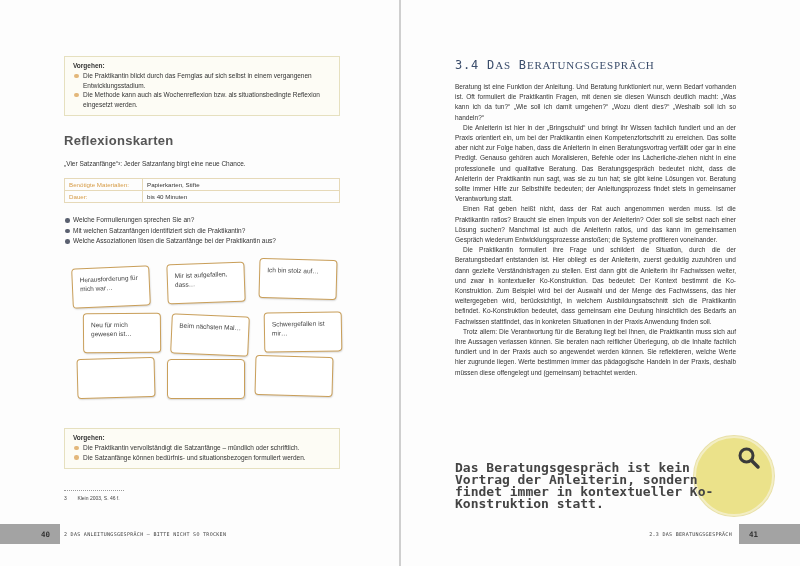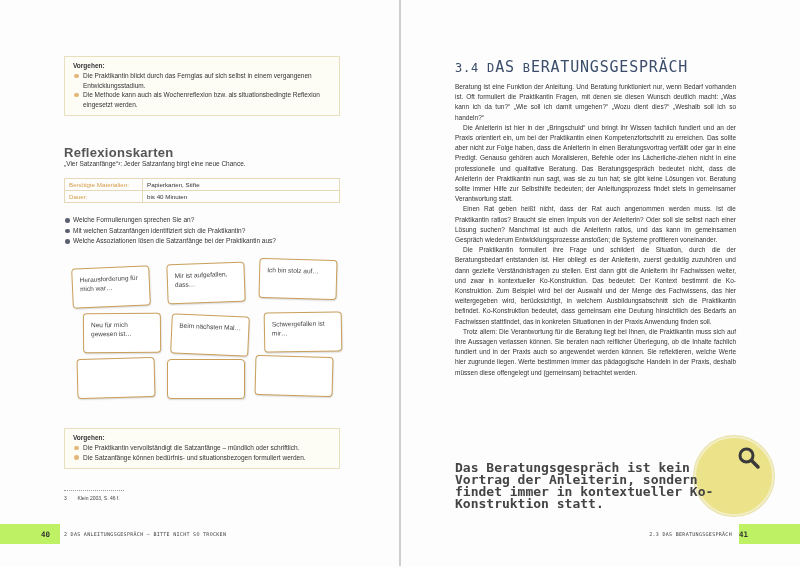--- a/index.html
+++ b/index.html
@@ -11,47 +11,47 @@
   .page-right { left: 401px; width: 399px; }
   .spine { position: absolute; left: 399px; top: 0; width: 2px; height: 566px; background: #cfcfcf; }
 
   
   .infobox { position: absolute; left: 64px; width: 276px; border: 1px solid #e6e0bf; background: #fdfcf5; padding: 5px 8px 6px 8px; }
   .infobox .title { font-size: 6.5px; font-weight: bold; color: #333; margin-bottom: 2px; }
   .infobox ul { list-style: none; }
   .infobox li { font-size: 6.5px; line-height: 9.6px; padding-left: 10px; position: relative; color: #333; }
   .infobox li .dot { position: absolute; left: 1px; top: 2.5px; width: 4.5px; height: 4.5px; border-radius: 50%; background: #e3b77a; }
 
-  .section-title { position: absolute; left: 64px; top: 133px; font-size: 13px; font-weight: bold; color: #555; letter-spacing: 0.3px; margin-top: 12px; }
+  .section-title { position: absolute; left: 64px; top: 133px; font-size: 13px; font-weight: bold; color: #555; letter-spacing: 0.3px; }
   .intro { position: absolute; left: 64px; top: 160px; font-size: 6.5px; color: #333; }
 
   .mattable { position: absolute; left: 64px; top: 178px; width: 276px; border-collapse: collapse; font-size: 6.2px; }
   .mattable td { border: 1px solid #e6d9b8; padding: 2px 4px; height: 11px; }
   .mattable td.k { color: #d69b45; width: 78px; }
   .mattable td.v { color: #333; }
 
   .questions { position: absolute; left: 64px; top: 215px; list-style: none; }
   .questions li { font-size: 6.5px; line-height: 10.5px; padding-left: 9px; position: relative; color: #333; }
   .questions li .dot { position: absolute; left: 1px; top: 3px; width: 4.5px; height: 4.5px; border-radius: 50%; background: #5a6070; }
 
   .card { position: absolute; width: 78px; height: 40px; border: 1.5px solid #c99f5a; border-radius: 4px; background: #fff; box-shadow: 0.5px 1px 1.5px rgba(0,0,0,0.15); padding: 6px 7px; font-size: 6.5px; line-height: 9px; color: #444; }
 
   .footnote-line { position: absolute; left: 64px; top: 490px; width: 60px; border-top: 1px dotted #999; }
   .footnote { position: absolute; left: 64px; top: 495px; font-size: 5px; color: #444; }
   .footnote .num { display: inline-block; width: 12px; }
 
-  .pageno-box { position: absolute; top: 524px; height: 20px; background: #bef264; font-family: "DejaVu Sans Mono", monospace; font-weight: bold; font-size: 7.5px; color: #333; display: flex; align-items: center; }
+  .pageno-box { position: absolute; top: 524px; height: 20px; background: #a3a3a3; font-family: "DejaVu Sans Mono", monospace; font-weight: bold; font-size: 7.5px; color: #333; display: flex; align-items: center; }
   .pageno-left { left: 0; width: 60px; justify-content: flex-end; padding-right: 10px; }
-  .pageno-right { left: 739px; width: 61px; justify-content: flex-start; }
+  .pageno-right { left: 739px; width: 61px; justify-content: flex-start; padding-left: 10px; }
   .running { position: absolute; top: 531px; font-family: "DejaVu Sans Mono", monospace; font-size: 5px; color: #444; letter-spacing: 0.3px; }
   .running-left { left: 64px; }
   .running-right { right: 68px; }
 
   .h2 { position: absolute; left: 455px; top: 58px; font-family: "DejaVu Sans Mono", monospace; font-size: 12px; color: #3b4d6b; letter-spacing: 0.8px; }
-  .h2 .sc { font-size: 15px; }
+  .h2 .sc { font-size: 11px; font-family: Liberation Serif, serif; }
   .body-text { position: absolute; left: 455px; top: 82px; width: 281px; font-size: 6.5px; line-height: 10.2px; color: #333; text-align: justify; }
   .body-text p { text-indent: 0; }
   .body-text p + p { text-indent: 8px; }
 
   .quote-circle { position: absolute; left: 694px; top: 436px; width: 80px; height: 80px; border-radius: 50%; background: #ebe28a; border: 2px solid #f3eec4; box-shadow: 0 0 0 1px #e8e0a8; }
   .magnifier { position: absolute; left: 737px; top: 446px; width: 24px; height: 24px; }
   .quote { position: absolute; left: 455px; top: 462px; width: 270px; font-family: "DejaVu Sans Mono", monospace; font-weight: bold; font-size: 13px; line-height: 12px; color: #444; }
 </style>
 </head>
 <body>

